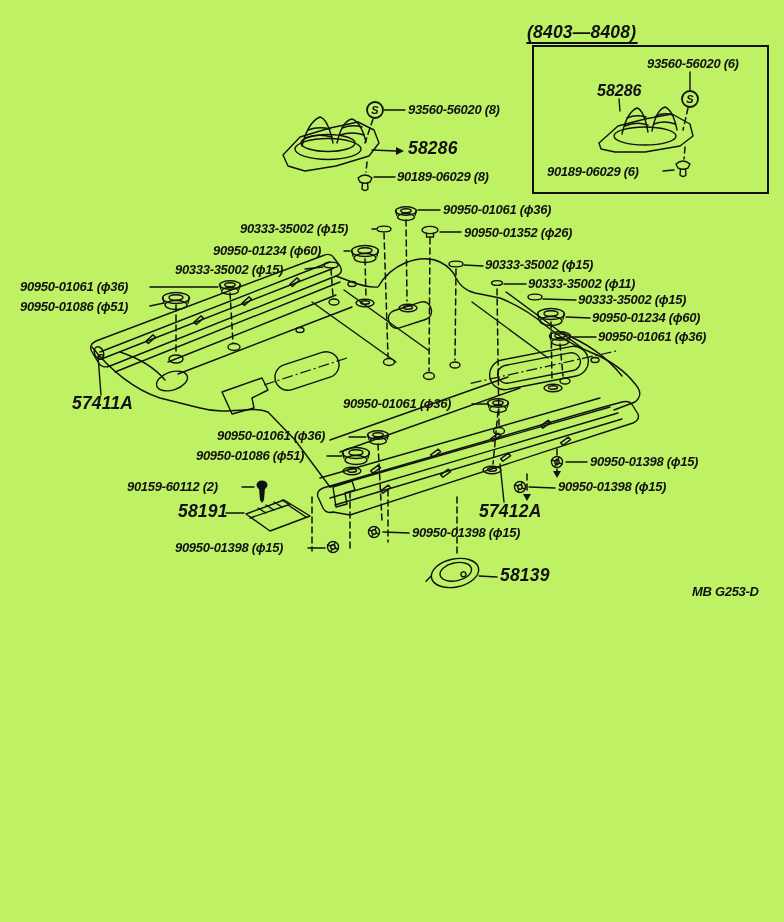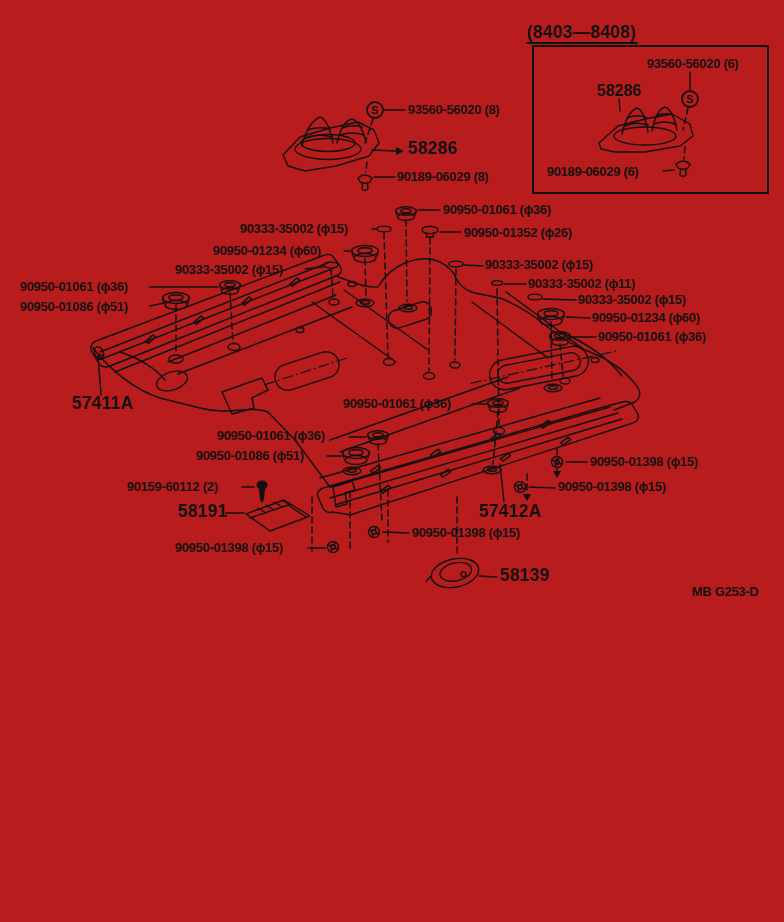--- a/index.html
+++ b/index.html
@@ -1,17 +1,17 @@
 <!DOCTYPE html>
 <html><head>
 <meta charset="utf-8">
 <style>
   html,body{margin:0;padding:0;background:#fff;}
-  .page{position:relative;width:784px;height:922px;background:#b91c1c;overflow:hidden;
-        font-family:"Liberation Sans", sans-serif;}
+  .page{position:relative;width:784px;height:922px;background:#bef264;overflow:hidden;
+        font-family:"Liberation Sans", sans-serif;font-style:italic;}
   svg{position:absolute;left:0;top:0;}
   svg text{fill:#111;font-family:"Liberation Sans", sans-serif;font-weight:bold;}
   .pn{font-size:13px;letter-spacing:-0.3px;}
   .big{font-size:17.5px;letter-spacing:0.2px;}
   .mid{font-size:16px;}
   .sym{font-size:11px;text-anchor:middle;}
   .ln{stroke:#111;stroke-width:1.4;fill:none;stroke-linecap:round;stroke-linejoin:round;}
   .ln2{stroke:#111;stroke-width:1.8;fill:none;stroke-linecap:round;stroke-linejoin:round;}
   .dash{stroke:#111;stroke-width:1.5;fill:none;stroke-dasharray:6 4;stroke-linecap:round;}
   .dashdot{stroke:#111;stroke-width:1.2;fill:none;stroke-dasharray:11 3 2 3;}

